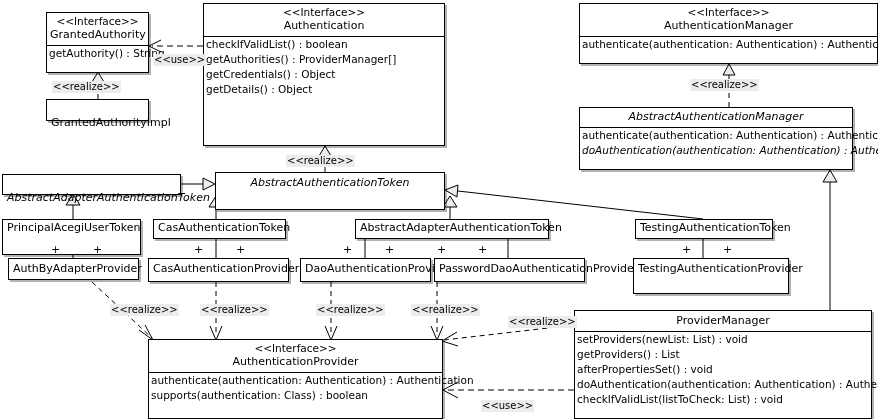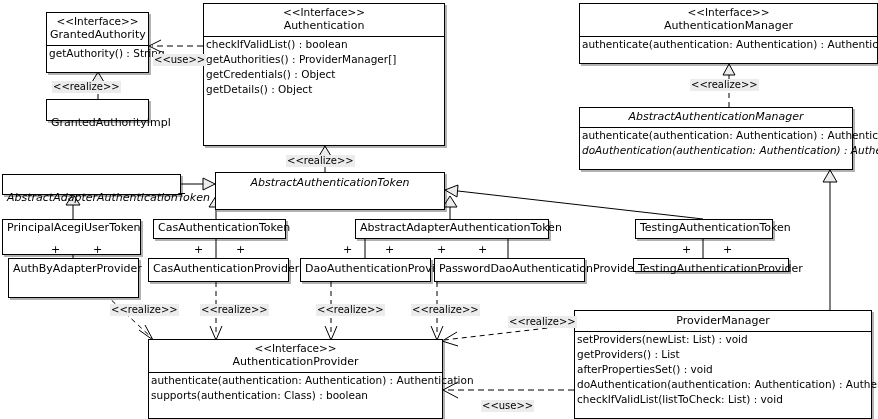--- a/index.html
+++ b/index.html
@@ -238,21 +238,21 @@
       <span class="cname">AbstractAdapterAuthenticationToken</span>
     </div>
   </div>
 
   <div class="uml-box simple" style="left:635px; top:219px; width:138px; height:20px;">
     <div class="hdr" style="padding-top:1px;">
       <span class="cname">TestingAuthenticationToken</span>
     </div>
   </div>
 
-  <div class="uml-box simple" style="left:8px; top:258px; width:131px; height:40px;">
+  <div class="uml-box simple" style="left:8px; top:258px; width:131px; height:22px;">
     <div class="hdr" style="padding-top:3px;">
       <span class="cname">AuthByAdapterProvider</span>
     </div>
   </div>
 
   <div class="uml-box simple" style="left:148px; top:258px; width:141px; height:24px;">
     <div class="hdr" style="padding-top:3px;">
       <span class="cname">CasAuthenticationProvider</span>
     </div>
   </div>
@@ -262,21 +262,21 @@
       <span class="cname">DaoAuthenticationProvider</span>
     </div>
   </div>
 
   <div class="uml-box simple" style="left:434px; top:258px; width:151px; height:24px;">
     <div class="hdr" style="padding-top:3px;">
       <span class="cname">PasswordDaoAuthenticationProvider</span>
     </div>
   </div>
 
-  <div class="uml-box simple" style="left:633px; top:258px; width:156px; height:14px;">
+  <div class="uml-box simple" style="left:633px; top:258px; width:156px; height:36px;">
     <div class="hdr" style="padding-top:3px;">
       <span class="cname">TestingAuthenticationProvider</span>
     </div>
   </div>
 
   <div class="uml-box" style="left:148px; top:339px; width:295px; height:80px;">
     <div class="hdr">
       <span class="stereo">&lt;&lt;Interface&gt;&gt;</span>
       <span class="cname">AuthenticationProvider</span>
     </div>

